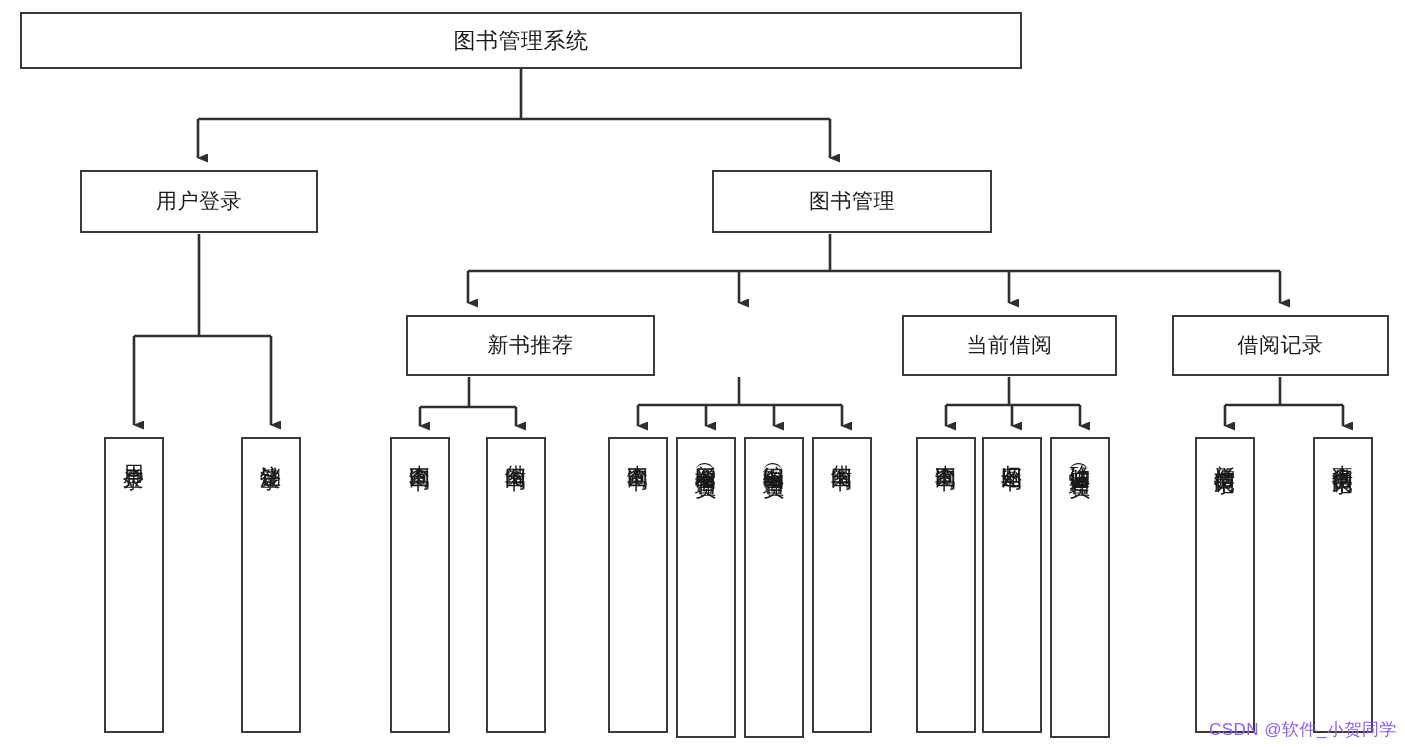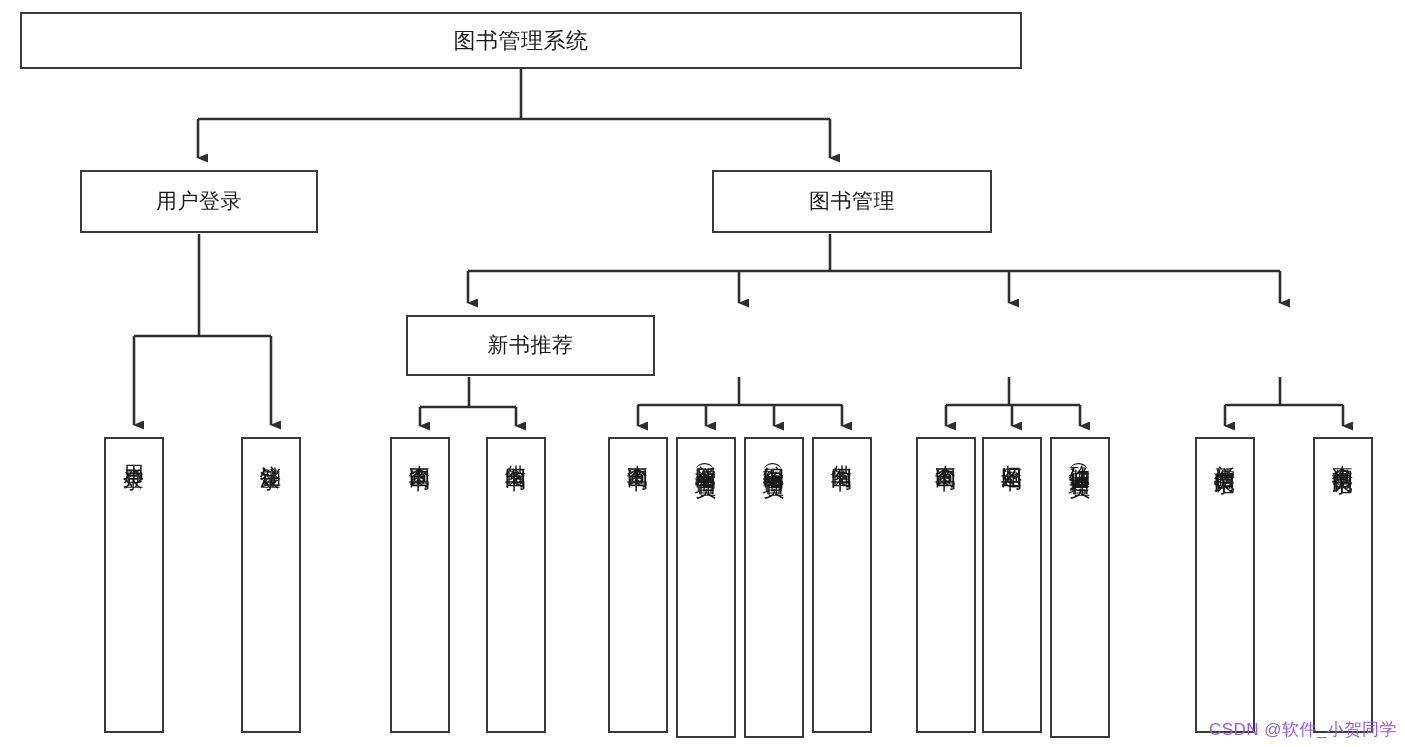--- a/index.html
+++ b/index.html
@@ -131,20 +131,26 @@
   <div class="node horizontal" style="left:80px; top:170px; width:238px; height:63px;">
     <span class="node-label">用户登录</span>
   </div>
   <div class="node horizontal" style="left:712px; top:170px; width:280px; height:63px;">
     <span class="node-label">图书管理</span>
   </div>
 
   <div class="node horizontal" style="left:362px; top:315px; width:249px; height:61px;margin-left:44px;">
     <span class="node-label">新书推荐</span>
   </div>
+  <div class="node horizontal" style="left:902px; top:315px; width:215px; height:61px;">
+    <span class="node-label">当前借阅</span>
+  </div>
+  <div class="node horizontal" style="left:1172px; top:315px; width:217px; height:61px;">
+    <span class="node-label">借阅记录</span>
+  </div>
 
   <div class="node vertical" style="left:104px; top:437px; width:60px; height:296px;">
     <span class="node-label">用户登录</span>
   </div>
   <div class="node vertical" style="left:241px; top:437px; width:60px; height:296px;">
     <span class="node-label">注销登录</span>
   </div>
 
   <div class="node vertical" style="left:390px; top:437px; width:60px; height:296px;">
     <span class="node-label">查询图书</span>

